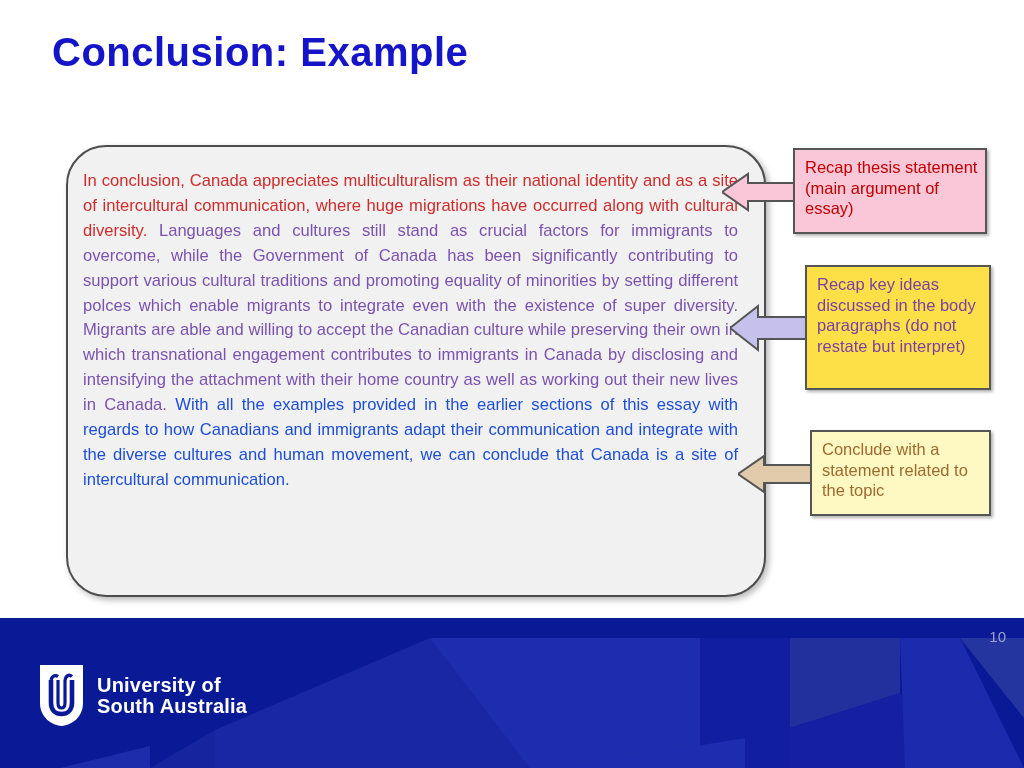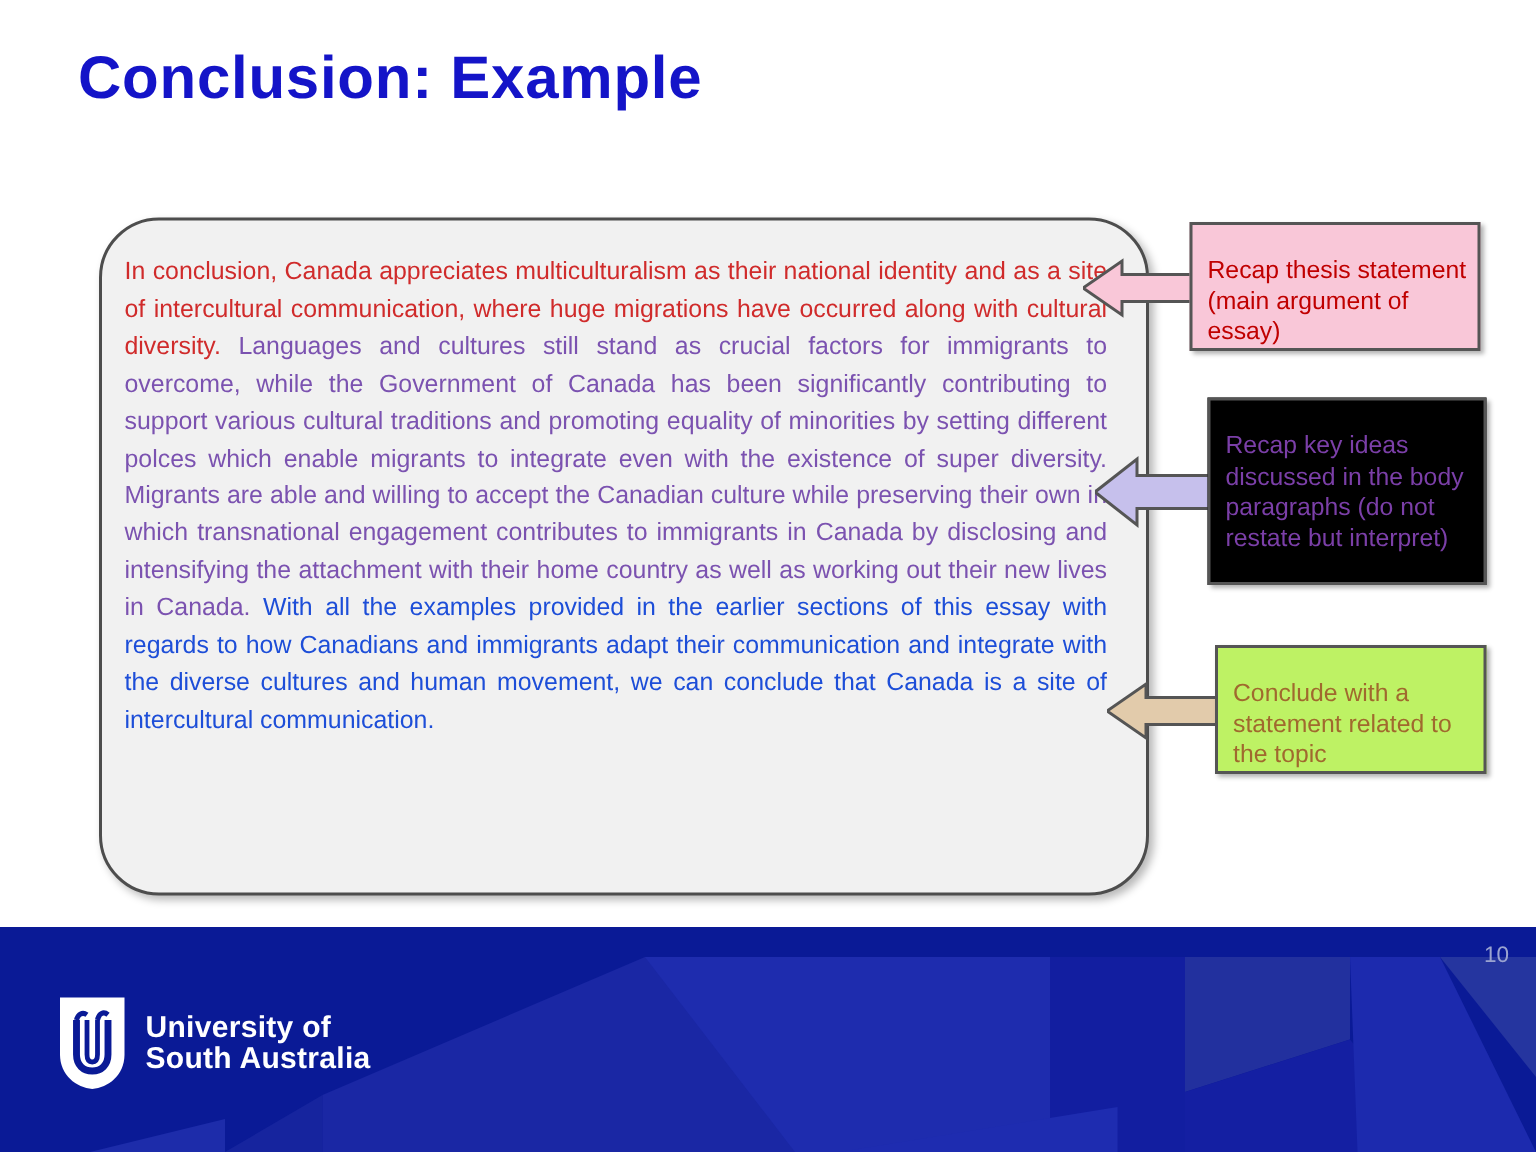--- a/index.html
+++ b/index.html
@@ -63,33 +63,32 @@
     box-shadow: 2px 2px 3px rgba(0,0,0,0.30);
   }
   .callout-text {
     position: absolute;
     left: 10px;
     top: 7px;
     right: 6px;
     font-size: 16.5px;
     line-height: 20.5px;
     white-space: pre-line;
-    margin-top: 13px;
   }
 
   .callout-pink   { left: 793px; top: 148px; width: 194px; height: 86px;
                     background: #F9C7D8; }
   .callout-pink .callout-text   { color: #C00000; }
 
   .callout-purple { left: 805px; top: 265px; width: 186px; height: 125px;
-                    background: #000000; }
+                    background: #fde047; }
   .callout-purple .callout-text { color: #7B3FA8; }
 
   .callout-tan    { left: 810px; top: 430px; width: 181px; height: 86px;
-                    background: #bef264; }
+                    background: #fef9c3; }
   .callout-tan .callout-text    { color: #A0692E; }
 
   
   .arrow {
     position: absolute;
   }
   .arrow svg { display: block; }
 
   .arrow-pink   { left: 722px; top: 168px;  width: 76px;  height: 48px; }
   .arrow-purple { left: 730px; top: 300px;  width: 80px;  height: 56px; }

